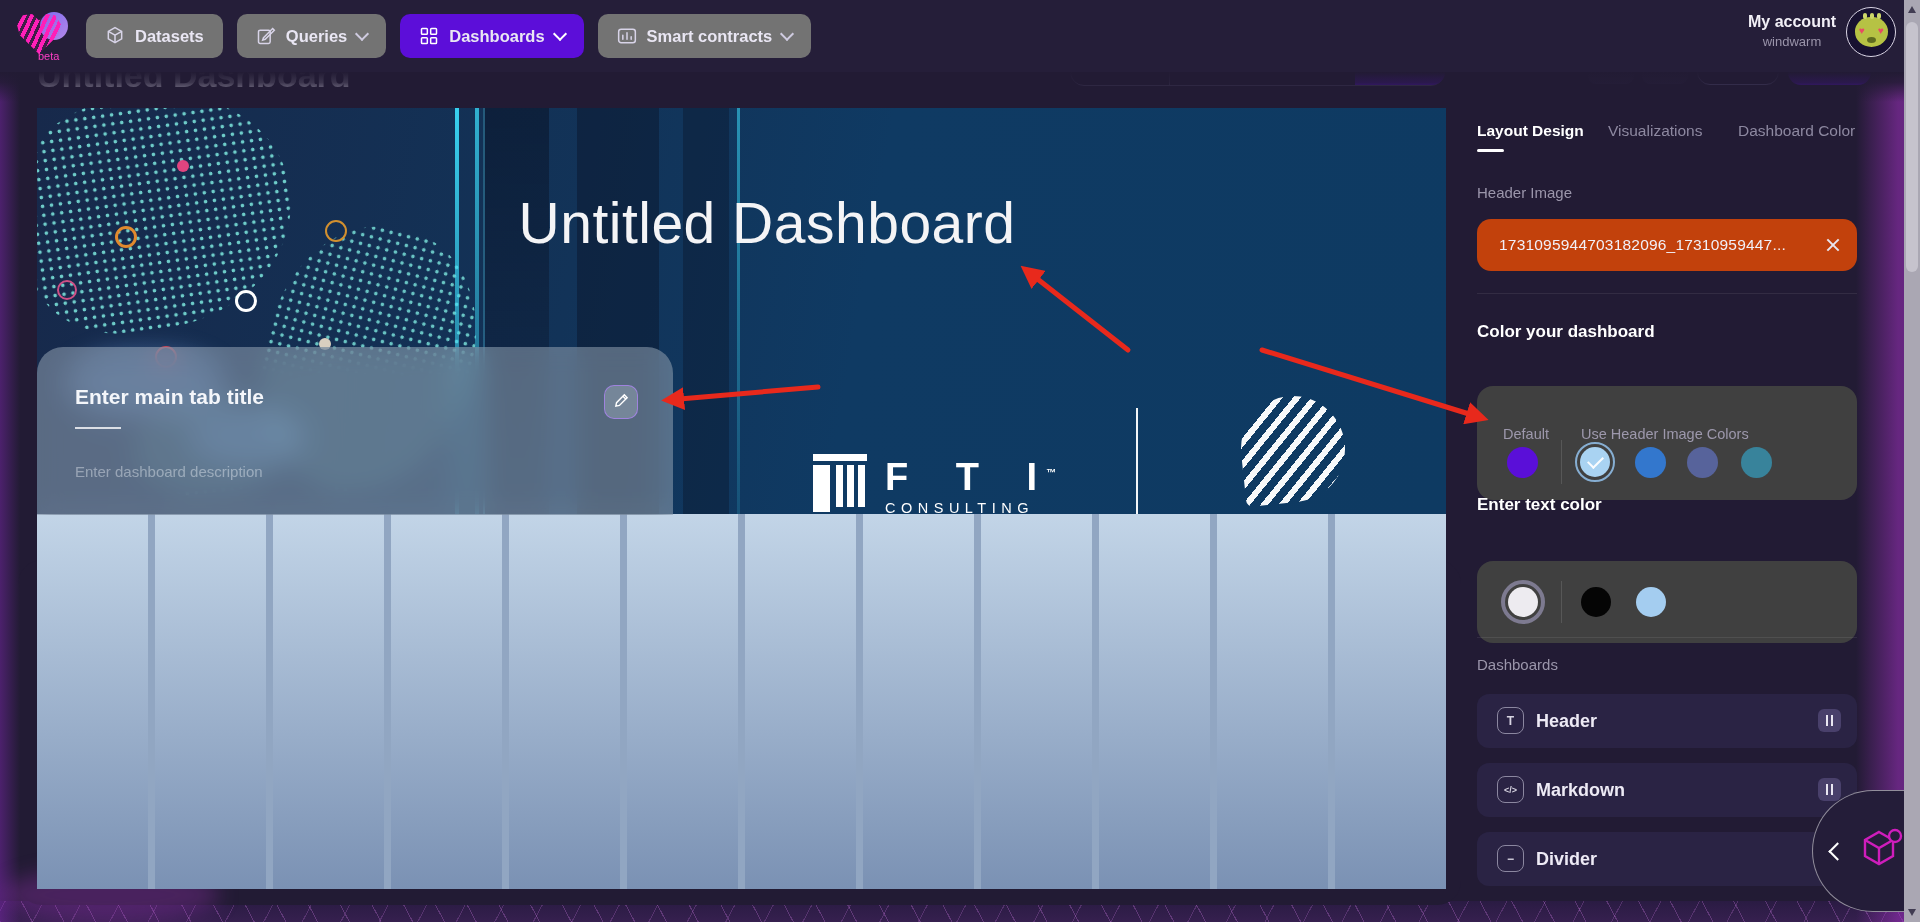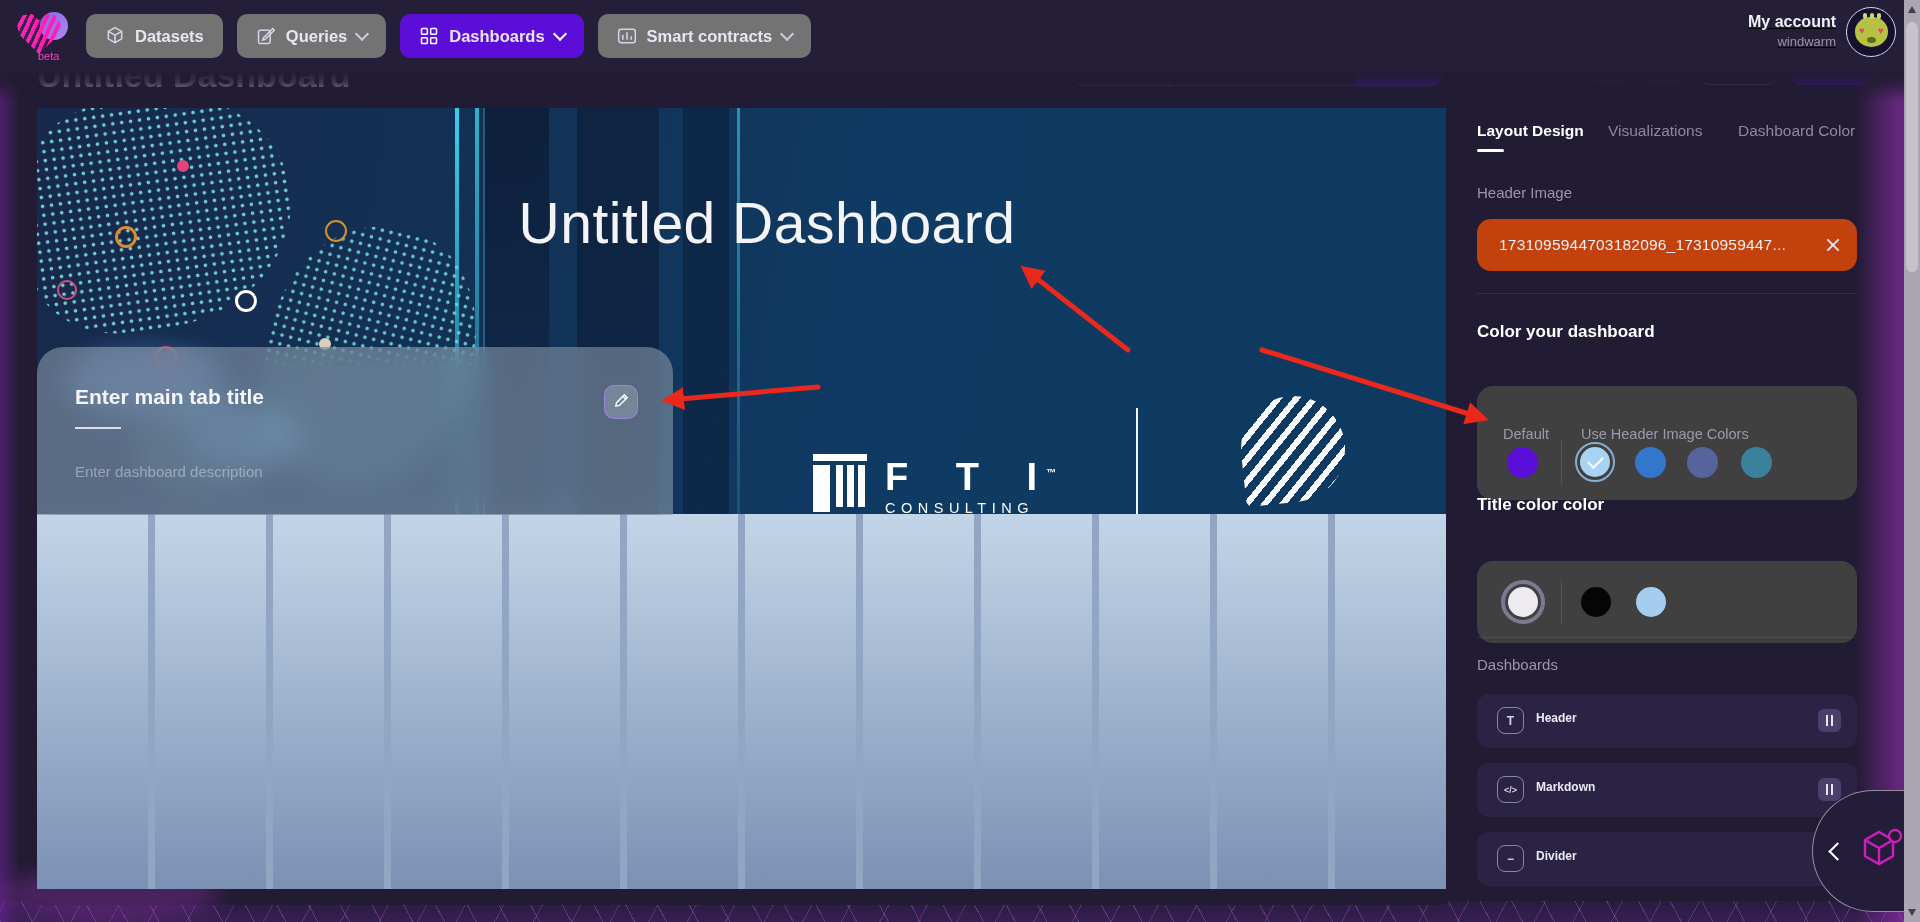--- a/index.html
+++ b/index.html
@@ -29,21 +29,21 @@
     background:repeating-linear-gradient(115deg,#ff1fb8 0 4px,rgba(255,31,184,.12) 4px 7px);
     clip-path:polygon(50% 100%,8% 55%,2% 30%,15% 8%,35% 5%,50% 20%,65% 5%,85% 8%,98% 30%,92% 55%);}
   .logo-beta{left:24px;top:42px;font-size:11px;color:#ff3fc6;}
   .nav-btns{left:86px;top:14px;display:flex;gap:14px;}
   .nav-btn{height:44px;display:flex;align-items:center;gap:10px;padding:0 19px;
     background:#737373;border-radius:10px;color:#e9e6f3;font-size:16.5px;font-weight:600;cursor:pointer;}
   .nav-btn.active{background:#5c0ed9;text-align:right;}
   .nav-btn svg{display:block;}
   .chev{width:8px;height:8px;border-right:2px solid #cfcbe0;border-bottom:2px solid #cfcbe0;
     transform:rotate(45deg);margin-top:-4px;}
-  .acct{right:84px;top:13px;text-align:right;text-decoration:underline;}
+  .acct{right:84px;top:13px;text-align:center;}
   .acct-title{font-size:16px;font-weight:700;color:#f2f0f7;}
   .acct-user{font-size:13px;color:#9a94aa;margin-top:3px;}
   .avatar{left:1846px;top:7px;width:50px;height:50px;border-radius:50%;background:#171130;
     border:1px solid #d9d4e4;box-sizing:border-box;}
   .face{position:absolute;left:8px;top:9px;width:33px;height:30px;border-radius:48% 48% 50% 50%;background:#b6c244;}
   .face .hair{position:absolute;top:-4px;left:8px;display:flex;gap:3px;}
   .face .hair i{width:4px;height:6px;background:#cdd66a;border-radius:2px;}
   .face .eyes{position:absolute;top:9px;left:4px;width:25px;display:flex;justify-content:space-between;
     color:#e84b64;font-size:10px;line-height:10px;}
   .face .mouth{position:absolute;left:12px;top:20px;width:9px;height:6px;border-radius:50%;background:#5e6b1f;}
@@ -125,21 +125,21 @@
   .swlbl{position:absolute;font-size:14.5px;color:#9d98ac;}
   .sw{position:absolute;border-radius:50%;cursor:pointer;}
   .swring{position:absolute;border-radius:50%;box-sizing:border-box;display:flex;align-items:center;justify-content:center;cursor:pointer;}
   .vsep{position:absolute;width:1px;background:rgba(255,255,255,.12);}
   .check{width:13px;height:7px;border-left:2.5px solid #fff;border-bottom:2.5px solid #fff;
     transform:rotate(-45deg);margin-top:-3px;opacity:.95;}
   .comp-row{left:1477px;width:380px;height:54px;background:#2a2344;border-radius:12px;z-index:5;}
   .comp-icon{position:absolute;left:20px;top:13px;width:27px;height:27px;border:1.5px solid #8b87a0;
     border-radius:8px;box-sizing:border-box;color:#d8d5e2;font-size:12px;font-weight:700;
     display:flex;align-items:center;justify-content:center;}
-  .comp-lbl{position:absolute;left:59px;top:17px;font-size:12px;font-weight:600;color:#edeaf5;}
+  .comp-lbl{position:absolute;left:59px;top:17px;font-size:18px;font-weight:600;color:#edeaf5;}
   .drag{position:absolute;left:341px;top:15px;width:23px;height:23px;background:#49406b;border-radius:6px;
     display:flex;align-items:center;justify-content:center;gap:3px;cursor:grab;}
   .drag i{width:2px;height:11px;background:#e9e6f2;}
 
   
   .widget{left:1812px;top:790px;width:108px;height:122px;background:#241d39;z-index:20;
     border:1.5px solid rgba(255,255,255,.5);border-right:none;border-radius:64px 0 0 64px;
     box-sizing:border-box;display:flex;align-items:center;cursor:pointer;}
   .widget .lchev{width:11px;height:11px;border-left:2.5px solid #fff;border-bottom:2.5px solid #fff;
     transform:rotate(45deg);margin-left:18px;}
@@ -347,21 +347,21 @@
     <div class="swring" style="left:98px;top:56px;width:40px;height:40px;border:2px solid #86aed2;">
       <div class="sw" style="position: static; width: 30px; height: 30px; display: flex; align-items: center; justify-content: center; background-color: rgb(169, 211, 242);">
         <span class="check"></span>
       </div>
     </div>
     <div class="sw" style="left: 158px; top: 61px; width: 31px; height: 31px; background-color: rgb(51, 119, 205);"></div>
     <div class="sw" style="left: 210px; top: 61px; width: 31px; height: 31px; background-color: rgb(87, 99, 155);"></div>
     <div class="sw" style="left: 264px; top: 61px; width: 31px; height: 31px; background-color: rgb(56, 131, 155);"></div>
   </div>
 
-  <div class="abs sb-h" style="left:1477px;top:495px;">Title color color</div>
+  <div class="abs sb-h" style="left:1477px;top:495px;">Enter text color</div>
   <div class="abs card" style="top:533px;height:82px;">
     <div class="swring" style="left:24px;top:19px;width:44px;height:44px;border:4px solid #7d7a90;">
       <div class="sw" style="position: static; width: 30px; height: 30px; background-color: rgb(237, 235, 240);"></div>
     </div>
     <div class="vsep" style="left:84px;top:20px;height:42px;"></div>
     <div class="sw" style="left: 104px; top: 26px; width: 30px; height: 30px; background-color: rgb(5, 5, 5);"></div>
     <div class="sw" style="left: 159px; top: 26px; width: 30px; height: 30px; background-color: rgb(164, 205, 240);"></div>
   </div>
   <div class="abs hr" style="left:1477px;top:637px;"></div>
 

